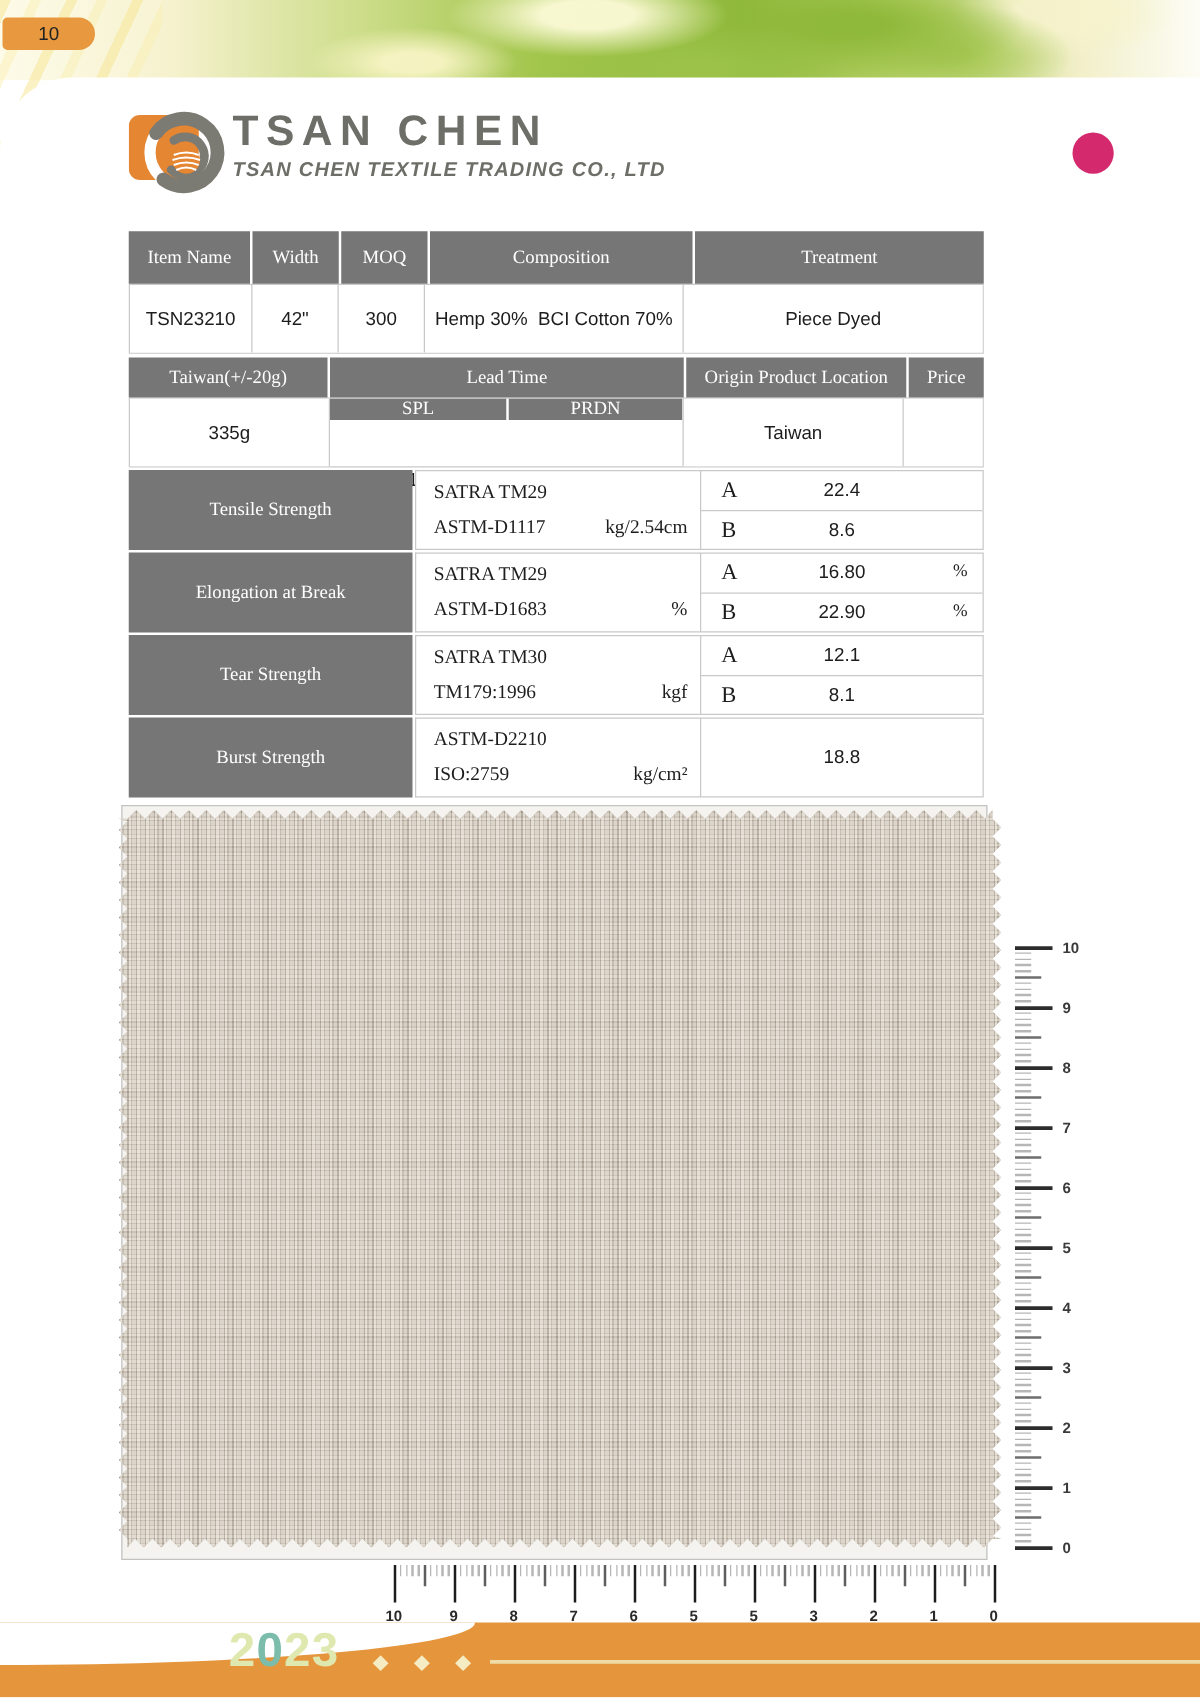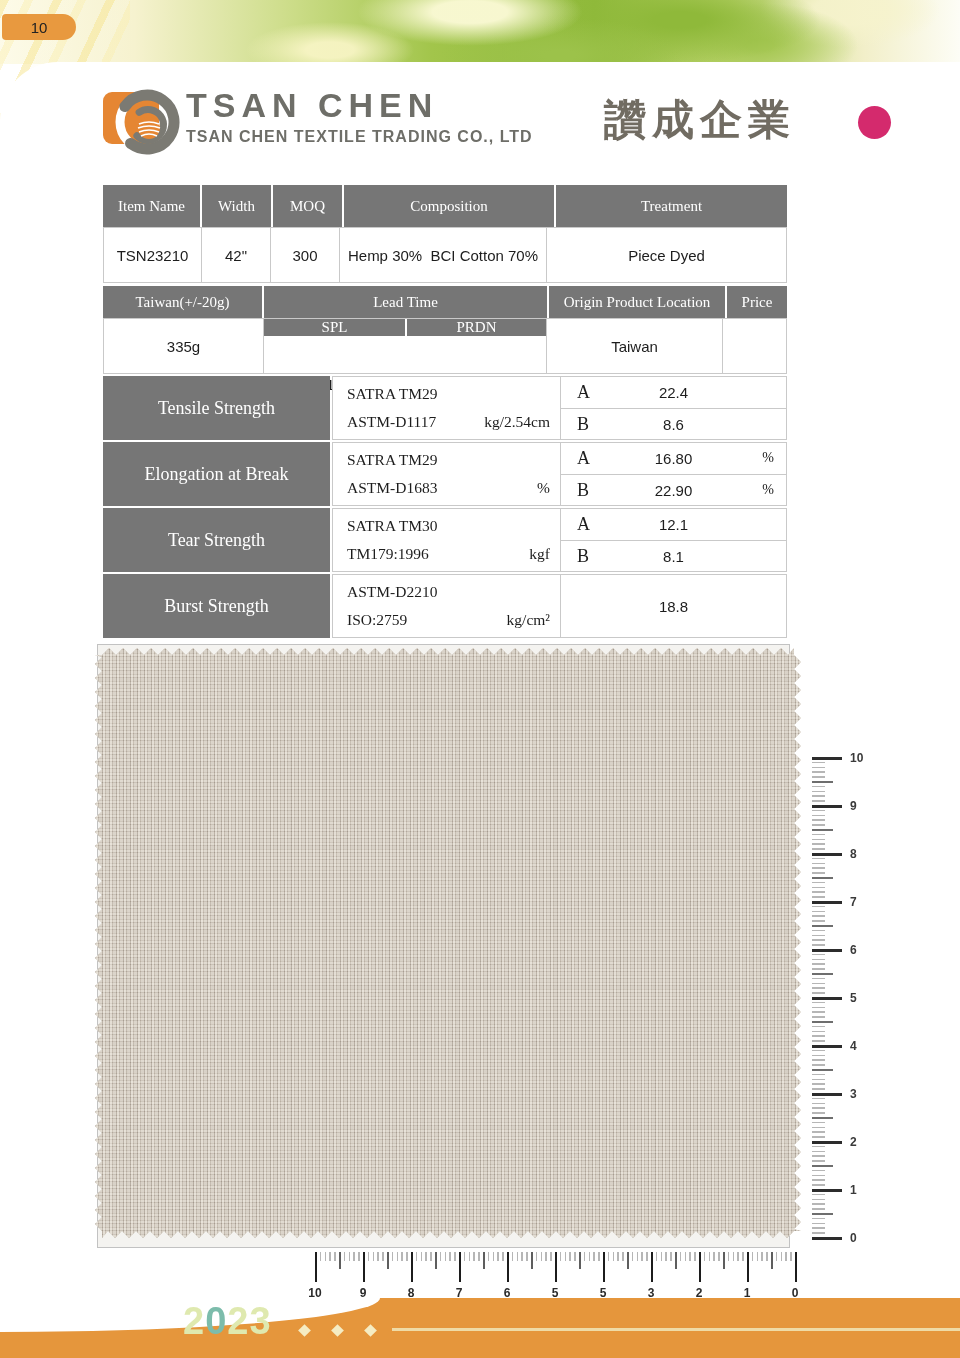--- a/index.html
+++ b/index.html
@@ -28,21 +28,21 @@
 
   
   .card { position:absolute; left:0; top:62px; width:960px; height:1236px; background:#fff; z-index:2;
     border-radius:58px 0 0 0; }
   .card-ext { position:absolute; left:0; top:1298px; width:380px; height:34px; background:#fff; z-index:2;
     border-bottom-right-radius:380px 34px; }
 
   
   .logo { position:absolute; left:103px; top:24px; width:78px; height:72px; }
   .brand { position:absolute; left:186px; top:24px; font-weight:bold; font-size:34px; letter-spacing:6px; color:#6e6e68; }
-  .brand-sub { position:absolute; left:186px; top:66px; font-weight:bold; font-size:16px; letter-spacing:1px; color:#6e6e68; }
+  .brand-sub { position:absolute; left:186px; top:66px; font-weight:bold; font-size:16px; letter-spacing:1px; color:#6e6e68;font-style:italic; }
   .cjk { position:absolute; left:604px; top:30px; font-family:"DejaVu Sans", sans-serif; font-weight:bold; font-size:42px; letter-spacing:6px; color:#716c62; }
   .pinkdot { position:absolute; left:858px; top:44px; width:33px; height:33px; border-radius:50%; background:#D42A6D; }
 
   
   .spec { position:absolute; left:103px; top:123px; width:684px; }
   .trow { display:flex; column-gap:2px;justify-content:flex-end; }
   .th { background:#767676; color:#fff; font-family:"Liberation Serif", serif; font-size:15px;
         display:flex; align-items:center; justify-content:center; }
   .td { background:#fff; color:#1d1d1d; font-size:15px; display:flex; align-items:center; justify-content:center; }
   .r1 { height:42px; }
@@ -51,21 +51,21 @@
   .gap3 { height:3px; }
   .r3 { height:32px; margin-top:0; }
   .r4 { height:56px; border:1px solid #c9c9c9; display:flex; }
   .r4 .vline { border-left:1px solid #c9c9c9; }
   .lead-block { display:flex; flex-direction:column;gap:40px; }
   .lead-h { display:flex; column-gap:2px; height:28px; }
   .lead-v { display:flex; height:26px; }
   .lead-v .td + .td { border-left:1px solid #c9c9c9; }
 
   .section { display:flex; height:64px; margin-top:2px; }
-  .sec-label { width:227px; background:#767676; color:#fff; font-family:"Liberation Serif", serif; font-size:18px;
+  .sec-label { width:227px; background:#767676; color:#fff; font-family:"Liberation Serif", serif; font-size:15px;
       display:flex; align-items:center; justify-content:center; }
   .sec-mid { width:228px; margin-left:2px; background:#fff; border:1px solid #c9c9c9; border-right:none;
       font-family:"Liberation Serif", serif; font-size:15.5px; color:#1d1d1d; padding:8px 10px 8px 14px;
       display:flex; flex-direction:column; justify-content:space-between; }
   .sec-mid .l2 { display:flex; justify-content:space-between; align-items:flex-end; }
   .sec-right { width:227px; background:#fff; border:1px solid #c9c9c9; display:flex; flex-direction:column; }
   .ab-row { position:relative; flex:1; }
   .ab-row + .ab-row { border-top:1px solid #c9c9c9; }
   .ab-label { position:absolute; left:16px; top:50%; transform:translateY(-50%);
       font-family:"Liberation Serif", serif; font-size:18px; color:#1d1d1d; }
@@ -131,21 +131,20 @@
       <circle cx="46" cy="42" r="11" fill="#E58633"></circle>
       <g stroke="#fff" stroke-width="1.6" fill="none">
         <path d="M36 38 q10 -4 20 0"></path>
         <path d="M35 42 q11 -4 22 0"></path>
         <path d="M36 46 q10 -4 20 0"></path>
         <path d="M38 50 q8 -4 16 0"></path>
       </g>
     </svg>
     <div class="brand">TSAN CHEN</div>
     <div class="brand-sub">TSAN CHEN TEXTILE TRADING CO., LTD</div>
-    <div class="cjk">讚成企業</div>
     <div class="pinkdot"></div>
 
     <div class="spec">
       <div class="trow r1">
         <div class="th" style="width:97px">Item Name</div>
         <div class="th" style="width:69px">Width</div>
         <div class="th" style="width:69px">MOQ</div>
         <div class="th" style="width:210px">Composition</div>
         <div class="th" style="flex:1">Treatment</div>
       </div>

